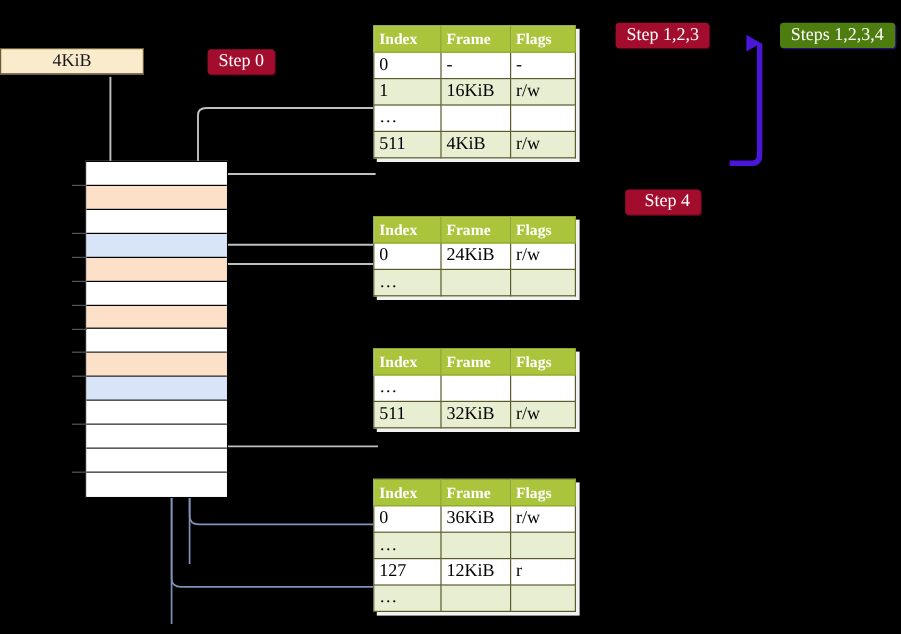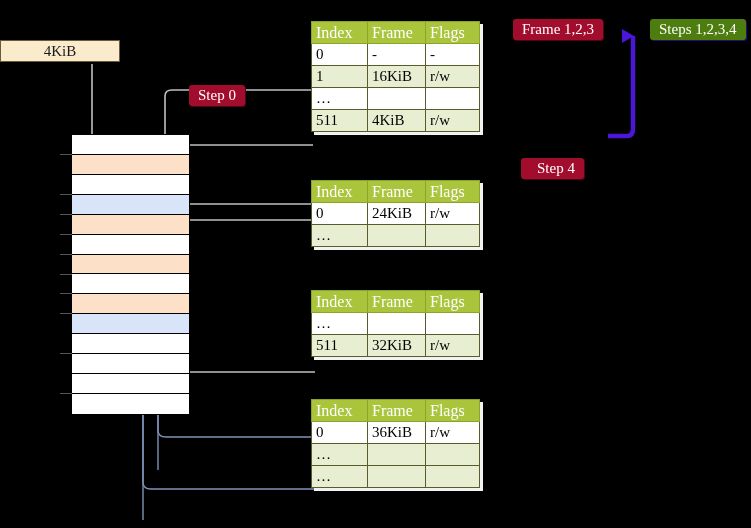--- a/index.html
+++ b/index.html
@@ -5,22 +5,22 @@
   html,body{margin:0;padding:0;background:#000;}
   body{width:751px;height:528px;position:relative;overflow:hidden;
        font-family:"Liberation Serif",serif;color:#000;}
 
   
   .ptable{position:absolute;border-collapse:collapse;background:#fff;
           box-shadow:3px 3px 0 rgba(255,255,255,0.95);}
   .ptable td,.ptable th{border:1px solid #5a5a2a;padding:1px 4px;
           font-size:15px;font-family:"Liberation Serif",serif;
           text-align:left;height:21px;line-height:19px;box-sizing:border-box;}
-  .ptable th{background:#aac43c;color:#ffffff;font-weight:normal;
-          border:1px solid #8aa42c;font-size:16px;}
+  .ptable th{background:#aac43c;color:#ffffff;font-weight:bold;
+          border:1px solid #8aa42c;font-size:13px;}
   .ptable tr.odd td{background:#ffffff;}
   .ptable tr.even td{background:#e8eed2;}
   .ptable td.hl{background:#ffffa8;}
   .c-index{width:56px;}
   .c-frame{width:58px;}
   .c-flags{width:54px;}
 
   
   #memcol{position:absolute;left:71px;top:134px;width:119px;height:281px;
           border:1px solid #000;box-sizing:border-box;background:#fff;}
@@ -127,26 +127,26 @@
     <div class="mrow peach" style="top: 119.571px; height: 19.9286px;"></div>
     <div class="mrow white" style="top: 139.5px; height: 19.9286px;"></div>
     <div class="mrow peach" style="top: 159.429px; height: 19.9286px;"></div>
     <div class="mrow blue" style="top: 179.357px; height: 19.9286px;"></div>
     <div class="mrow white" style="top: 199.286px; height: 19.9286px;"></div>
     <div class="mrow white" style="top: 219.214px; height: 19.9286px;"></div>
     <div class="mrow white" style="top: 239.143px; height: 19.9286px;"></div>
     <div class="mrow white last" style="top: 259.071px; height: 19.9286px;"></div>
   </div>
 
-<div class="steplabel step-red" style="left:189px;top:41px;margin-top:44px;">
+<div class="steplabel step-red" style="left:173px;top:41px;">
   <span>Step 0</span>
 </div>
 
 <div class="steplabel step-red" style="left:513px;top:19px;">
-  <span>Frame 1,2,3</span>
+  <span>Step 1,2,3</span>
 </div>
 
 <div class="steplabel step-blue" style="left:650px;top:19px;">
   <span>Steps 1,2,3,4</span>
 </div>
 
 <div class="steplabel step-red" style="left:521px;top:158px;padding-left:16px;">
   <span>Step 4</span>
 </div>
 
@@ -229,20 +229,25 @@
       </tr>
       <tr class="odd">
         <td class="c-index">0</td>
         <td class="c-frame">36KiB</td>
         <td class="c-flags">r/w</td>
       </tr>
       <tr class="even">
         <td class="c-index">…</td>
         <td class="c-frame"></td>
         <td class="c-flags"></td>
+      </tr>
+      <tr class="odd">
+        <td class="c-index">127</td>
+        <td class="c-frame">12KiB</td>
+        <td class="c-flags">r</td>
       </tr>
       <tr class="even">
         <td class="c-index">…</td>
         <td class="c-frame"></td>
         <td class="c-flags"></td>
       </tr>
     </tbody>
   </table>
 
 <div class="tick" style="top: 153.929px;"></div>

